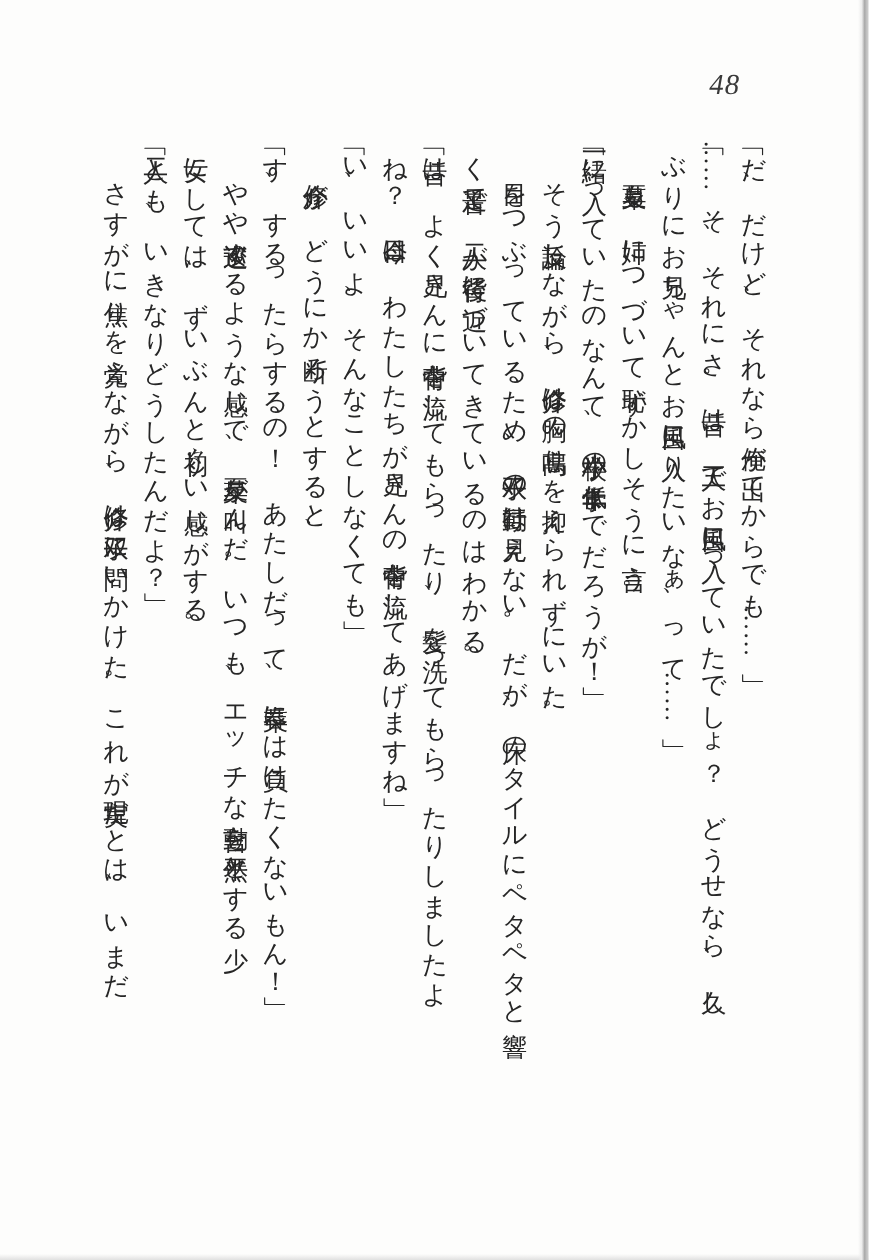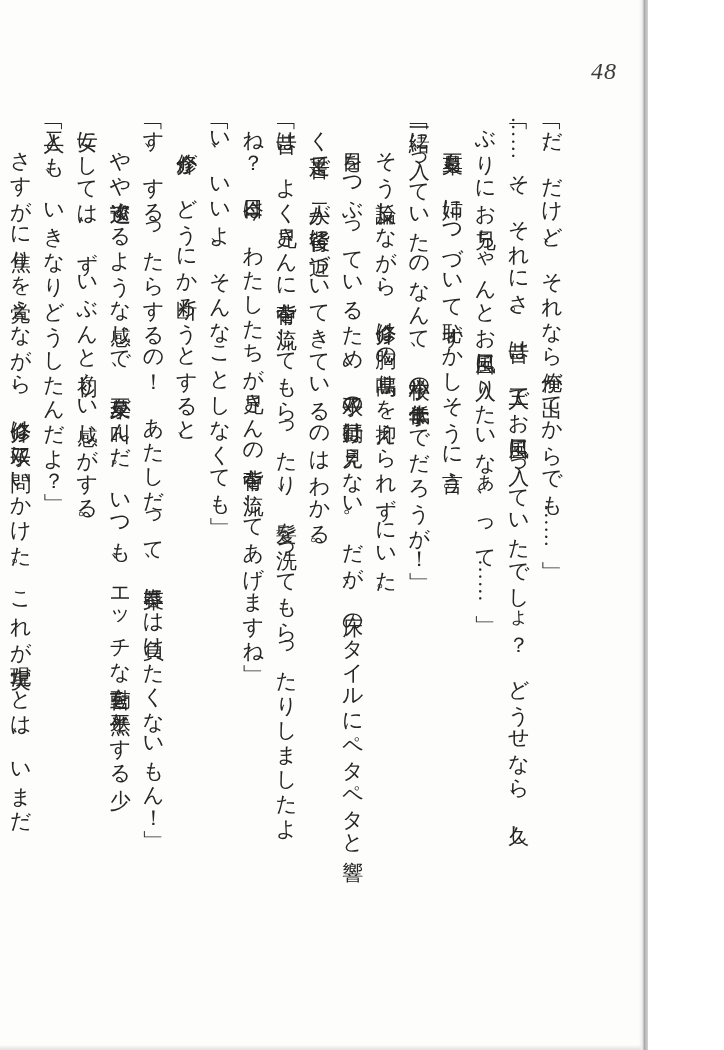--- a/index.html
+++ b/index.html
@@ -2,21 +2,21 @@
 <html><head>
 <meta charset="utf-8">
 <style>
   html, body {
     margin: 0;
     padding: 0;
     background: #ffffff;
   }
   .page {
     position: relative;
-    width: 648px;
+    width: 724px;
     height: 1050px;
     background: #fdfdfc;
     overflow: hidden;
     font-family: "Liberation Serif", "DejaVu Serif", serif;
   }
   .page-number {
     position: absolute;
     top: 58px;
     left: 591px;
     font-size: 24px;

